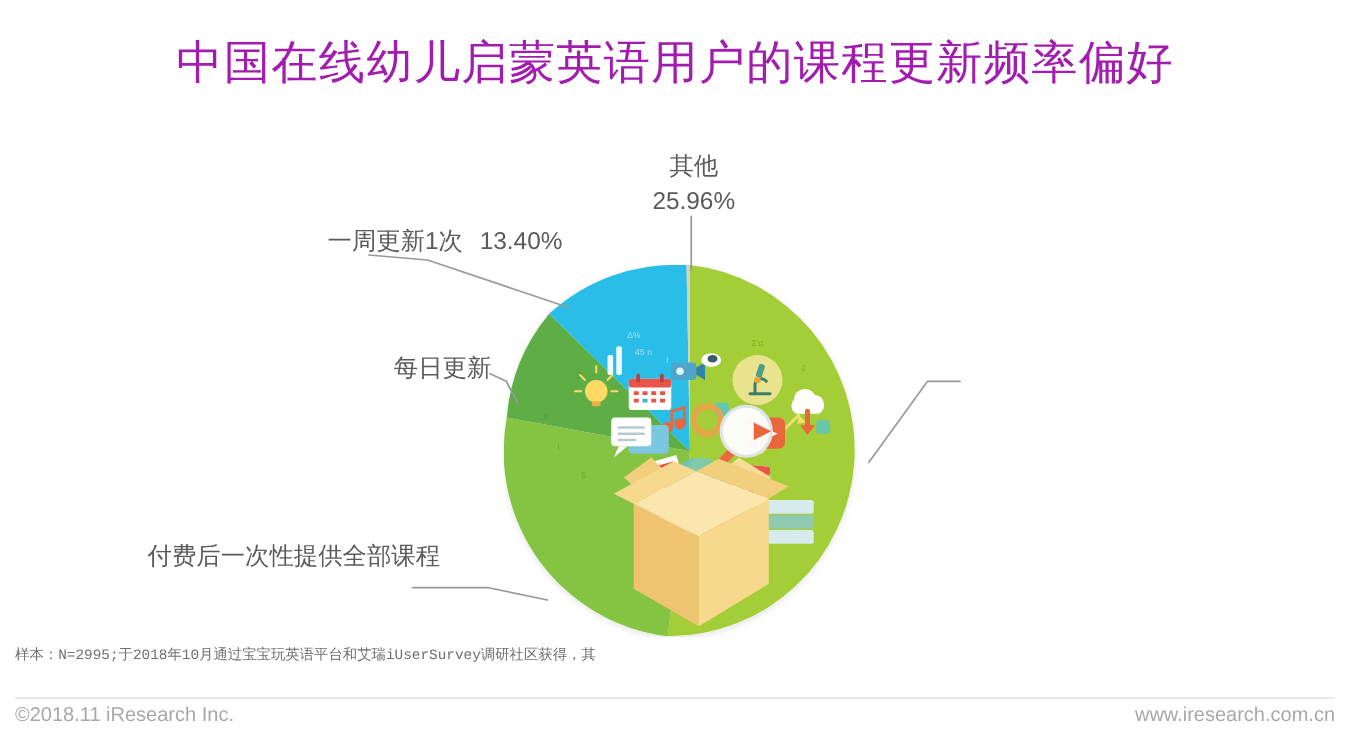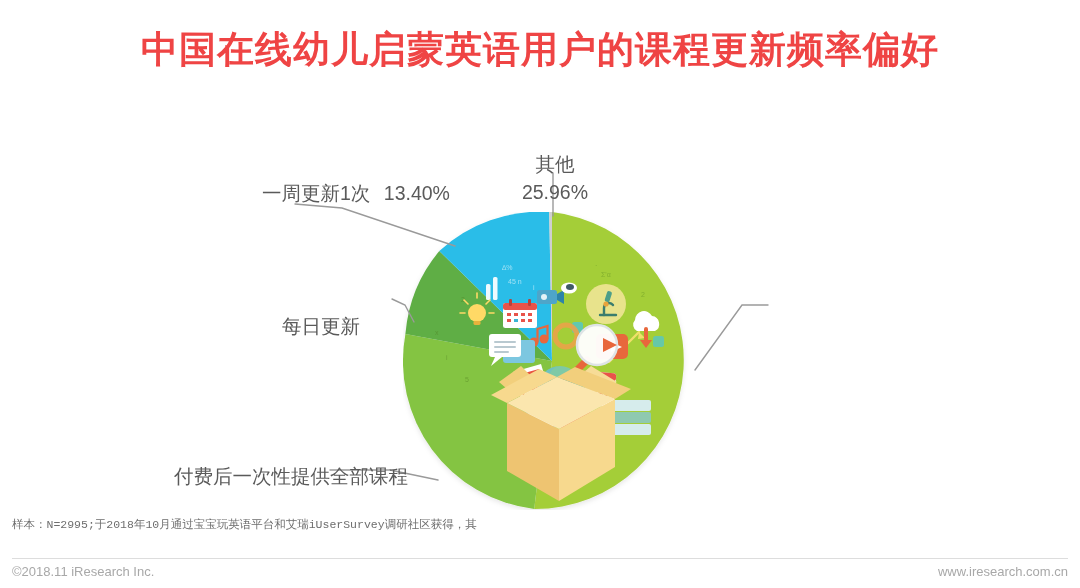--- a/index.html
+++ b/index.html
@@ -20,22 +20,22 @@
   
   #title-bar {
     position: absolute;
     left: 0; top: 28px;
     width: 1080px;
     text-align: center;
   }
   #chart-title {
     display: inline-block;
     font-size: 37px;
-    font-weight: bold;
-    color: #ef4444;
+    font-weight: normal;
+    color: #a21caf;
     letter-spacing: 1px;
     line-height: 1.18;
     white-space: nowrap;
   }
 
   
   #pie-wrap {
     position: absolute;
     left: 403px; top: 212px;
     width: 298px; height: 298px;
@@ -59,29 +59,29 @@
   }
 
   
   .callout {
     position: absolute;
     color: #5a5a5a;
     font-size: 19.5px;
     line-height: 1.42;
     white-space: nowrap;
   }
-  .callout .cat { display: block; margin-top: 31px; }
+  .callout .cat { display: block; }
   .callout .val { display: block; }
   .callout.inline .cat,
   .callout.inline .val { display: inline; }
 
   #callout-other        { left: 500px; top: 120px; width: 110px; text-align: center; }
   #callout-weekly1      { left: 262px; top: 180px; text-align: left; }
-  #callout-daily        { left: 282px; top: 282px; width: 112px; }
-  #callout-onetime      { left: 118px; top: 432px; width: 290px; text-align: right; }
+  #callout-daily        { left: 298px; top: 282px; width: 112px; text-align: center; }
+  #callout-onetime      { left: 118px; top: 432px; width: 290px; text-align: left; }
   #callout-weekly23     { left: 770px; top: 240px; width: 170px; text-align: center; }
 
   
   #footnote {
     position: absolute;
     left: 12px; top: 516px;
     width: 600px;
     font-size: 11.5px;
     color: #6e6e6e;
     line-height: 1.62;
@@ -96,21 +96,21 @@
     width: 1056px; height: 1px;
     background: #dddddd;
   }
   #footer {
     position: absolute;
     left: 12px; top: 564px;
     width: 1056px;
     display: flex;
     justify-content: space-between;
     align-items: center;
-    font-size: 13px;
+    font-size: 16px;
     color: #a8a8a8;
   }
 </style>
 </head>
 <body>
 
 <div id="page">
 
   <div id="title-bar">
     <h1 id="chart-title">中国在线幼儿启蒙英语用户的课程更新频率偏好</h1>

